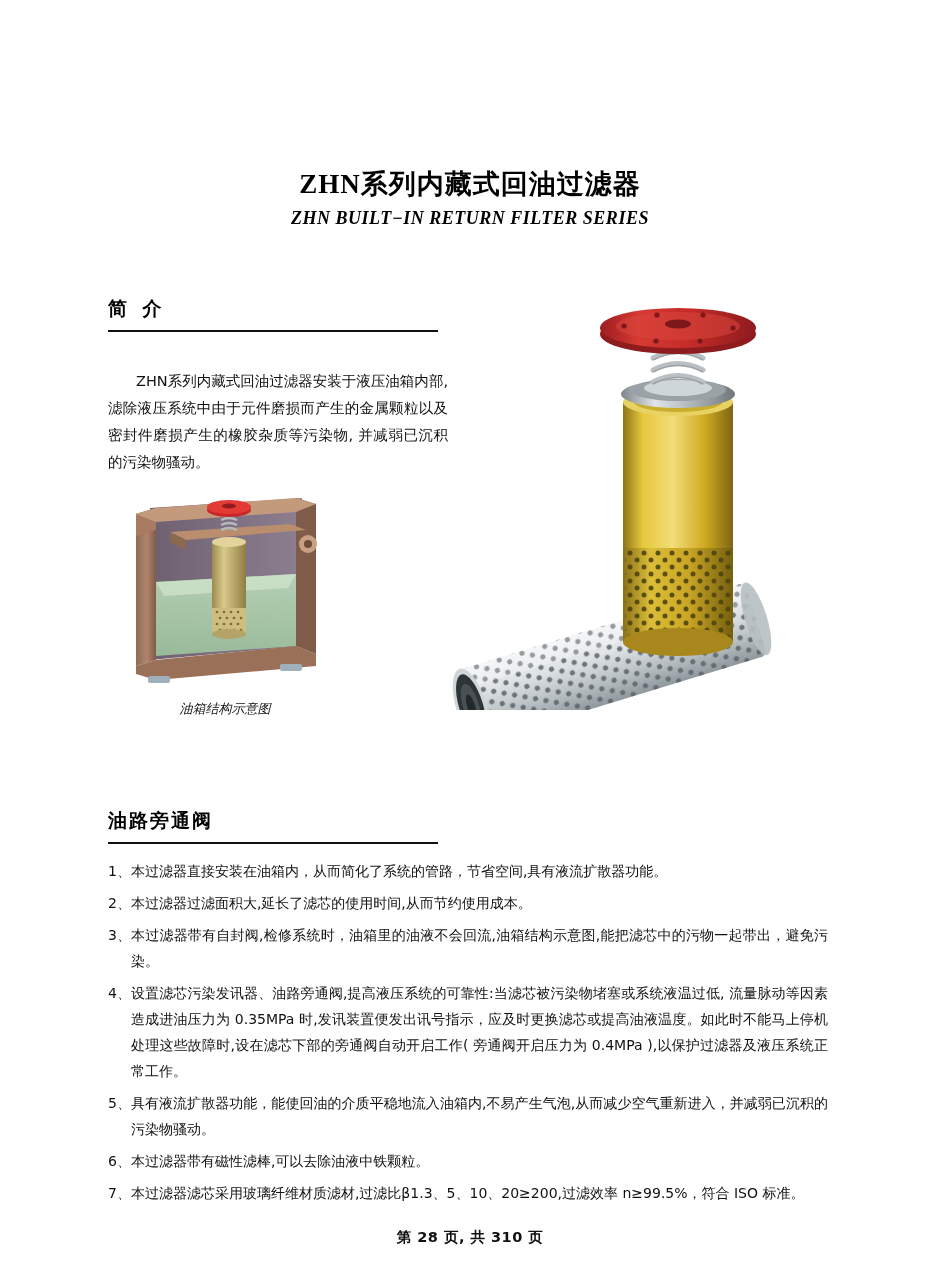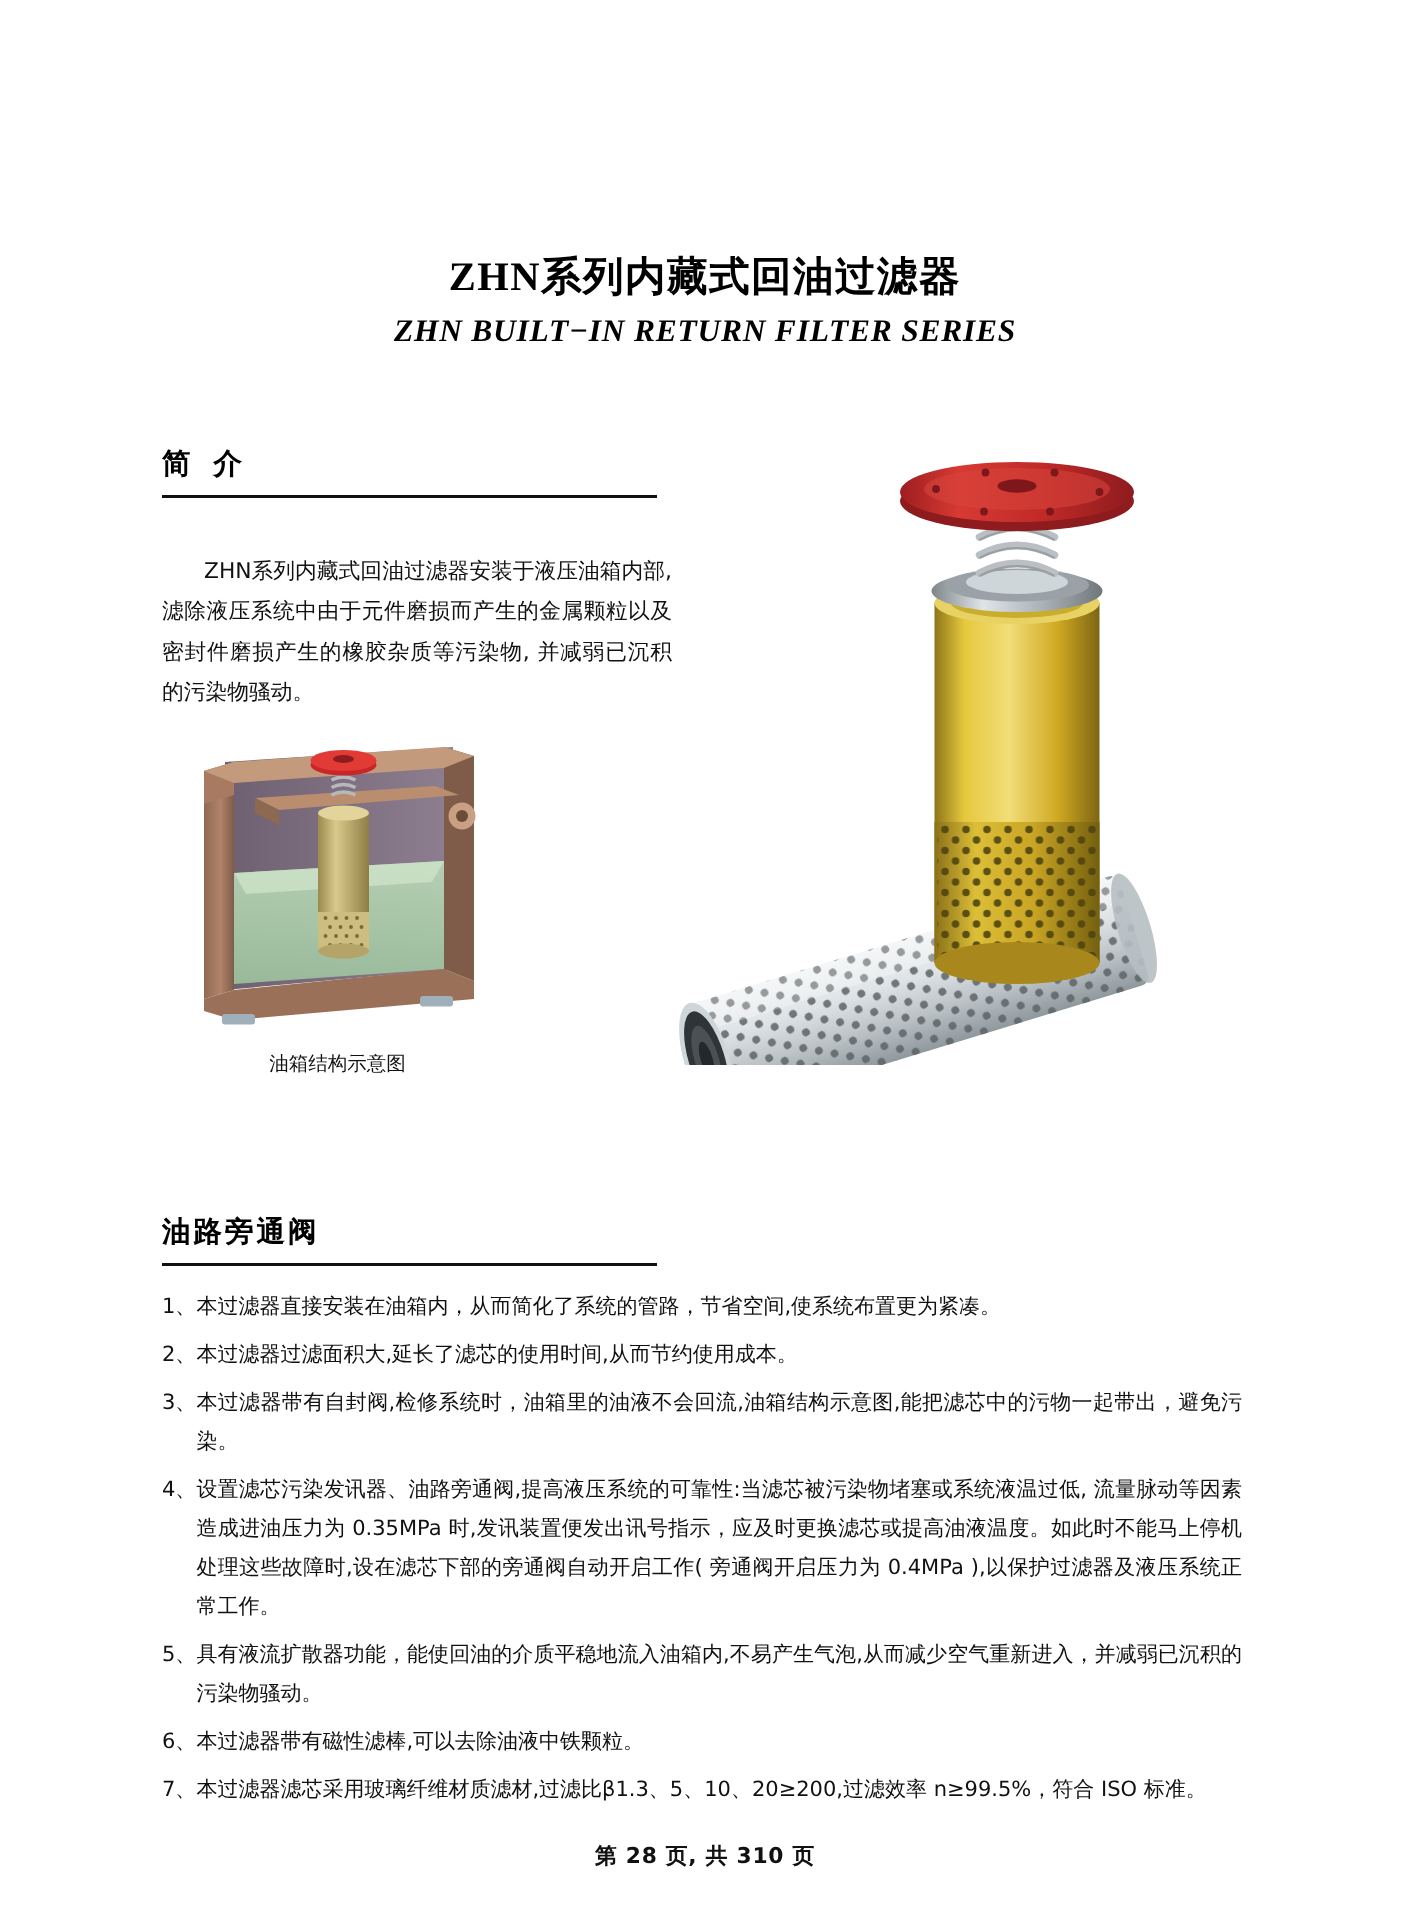--- a/index.html
+++ b/index.html
@@ -35,21 +35,21 @@
     font-size: 27px;
     letter-spacing: 1px;
     color: #000;
     margin: 0;
     line-height: 1.25;
   }
   .title-en {
     font-family: "Liberation Serif", "DejaVu Serif", serif;
     font-weight: bold;
     font-style: italic;
-    font-size: 21px;
+    font-size: 18px;
     letter-spacing: 0.5px;
     color: #000;
     margin: 6px 0 0 0;
     line-height: 1.2;
   }
 
   
   .section-heading {
     position: absolute;
     font-family: Liberation Mono, monospace;
@@ -133,20 +133,21 @@
   }
   .fig-tank-caption {
     position: absolute;
     left: 120px;
     top: 700px;
     width: 210px;
     text-align: center;
     font-size: 13px;
     color: #111;
     font-family: "DejaVu Sans", "Liberation Sans", sans-serif;
+    font-style: italic;
   }
 
   
   .fig-product {
     position: absolute;
     left: 395px;
     top: 290px;
     width: 490px;
     height: 420px;
   }
@@ -349,21 +350,21 @@
       </g>
     </svg>
   </div>
 
   <div class="section-heading" id="features-heading">油路旁通阀</div>
   <div class="section-rule" id="features-rule"></div>
 
   <div class="features">
     <div class="feature-item">
       <span class="feature-num">1、</span>
-      <span class="feature-text">本过滤器直接安装在油箱内，从而简化了系统的管路，节省空间,使系统布置更为紧凑。</span>
+      <span class="feature-text">本过滤器直接安装在油箱内，从而简化了系统的管路，节省空间,具有液流扩散器功能。</span>
     </div>
     <div class="feature-item">
       <span class="feature-num">2、</span>
       <span class="feature-text">本过滤器过滤面积大,延长了滤芯的使用时间,从而节约使用成本。</span>
     </div>
     <div class="feature-item">
       <span class="feature-num">3、</span>
       <span class="feature-text">本过滤器带有自封阀,检修系统时，油箱里的油液不会回流,油箱结构示意图,能把滤芯中的污物一起带出，避免污染。</span>
     </div>
     <div class="feature-item">

